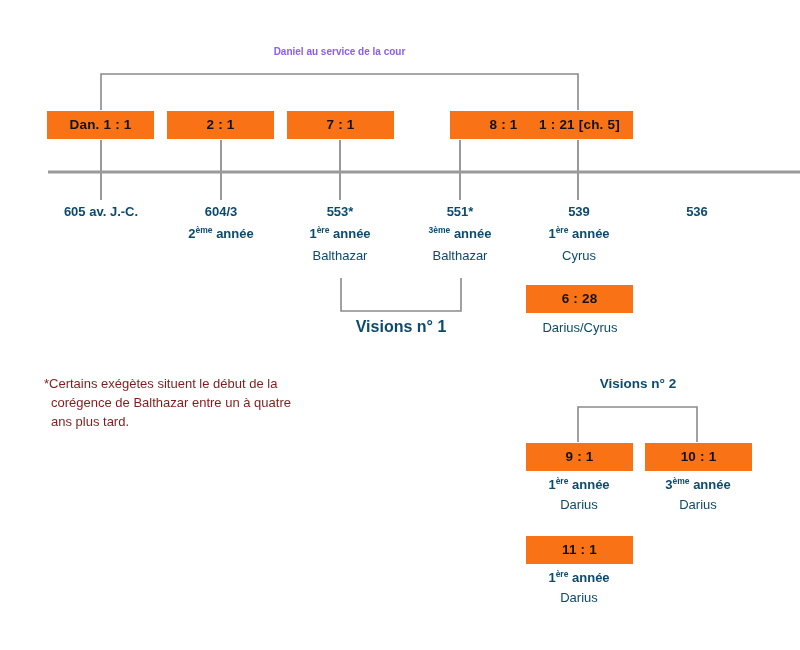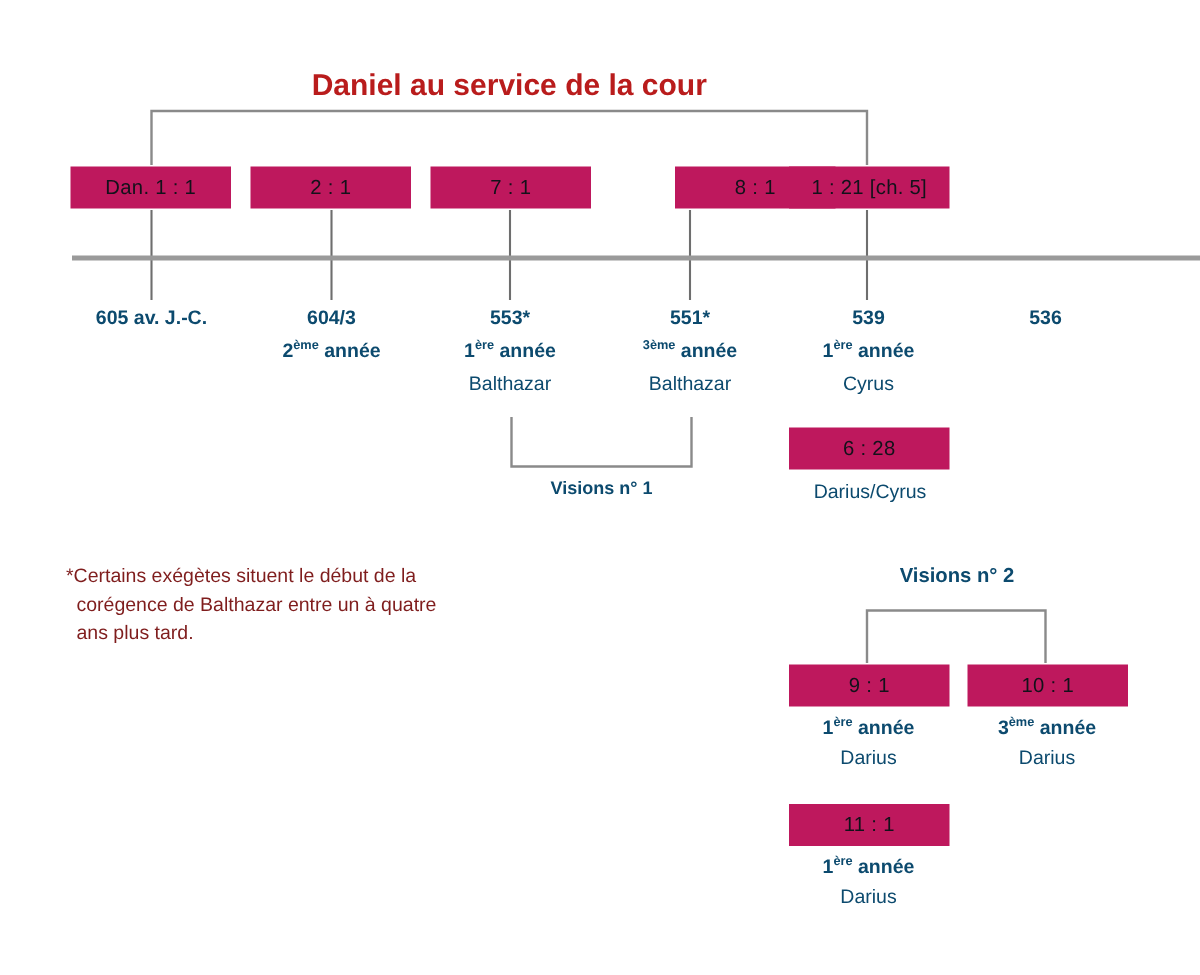--- a/index.html
+++ b/index.html
@@ -19,26 +19,26 @@
     position: absolute;
     left: 0;
     top: 0;
     width: 800px;
     height: 650px;
   }
 
   
   .ref-box {
     position: absolute;
-    background: #be185d;
+    background: #f97316;
     height: 28px;
     line-height: 28px;
     text-align: center;
     font-size: 13.5px;
-    font-weight: normal;
+    font-weight: bold;
     letter-spacing: 0.2px;
     color: #12121a;
   }
 
   
   .lbl {
     position: absolute;
     text-align: center;
     font-size: 13px;
     color: #0c4a6e;
@@ -49,25 +49,25 @@
   .lbl sup {
     font-size: 8.5px;
     font-weight: bold;
     vertical-align: super;
     line-height: 0;
   }
 
   
   .title {
     position: absolute;
-    font-size: 20px;
+    font-size: 10px;
     font-weight: bold;
     text-align: center;
     white-space: nowrap;
-    color: #b91c1c;
+    color: #8b5cf6;
   }
 
   
   .footnote {
     position: absolute;
     font-size: 13px;
     line-height: 19px;
     color: #7f1d1d;
     width: 300px;
   }
@@ -138,21 +138,21 @@
   <div class="lbl reg" style="left:400px; top:248px; width:120px;">Balthazar</div>
 
   <div class="lbl bold" style="left:519px; top:204px; width:120px;">539</div>
   <div class="lbl bold" style="left:519px; top:226px; width:120px;">
     <span>1</span><sup>ère</sup><span> année</span>
   </div>
   <div class="lbl reg" style="left:519px; top:248px; width:120px;">Cyrus</div>
 
   <div class="lbl bold" style="left:637px; top:204px; width:120px;">536</div>
 
-  <div class="lbl bold" style="left:341px; top:318px; width:120px; font-size:12px;">Visions n° 1</div>
+  <div class="lbl bold" style="left:341px; top:318px; width:120px; font-size:16px;">Visions n° 1</div>
 
   <div class="ref-box" style="left:526px; top:285px; width:107px;">6 : 28</div>
   <div class="lbl reg" style="left:515px; top:320px; width:130px;">Darius/Cyrus</div>
 
   <div class="footnote" style="left: 44px; top: 374px;">
     <div>*Certains exégètes situent le début de la</div>
     <div style="padding-left:7px;">corégence de Balthazar entre un à quatre</div>
     <div style="padding-left:7px;">ans plus tard.</div>
   </div>
 

